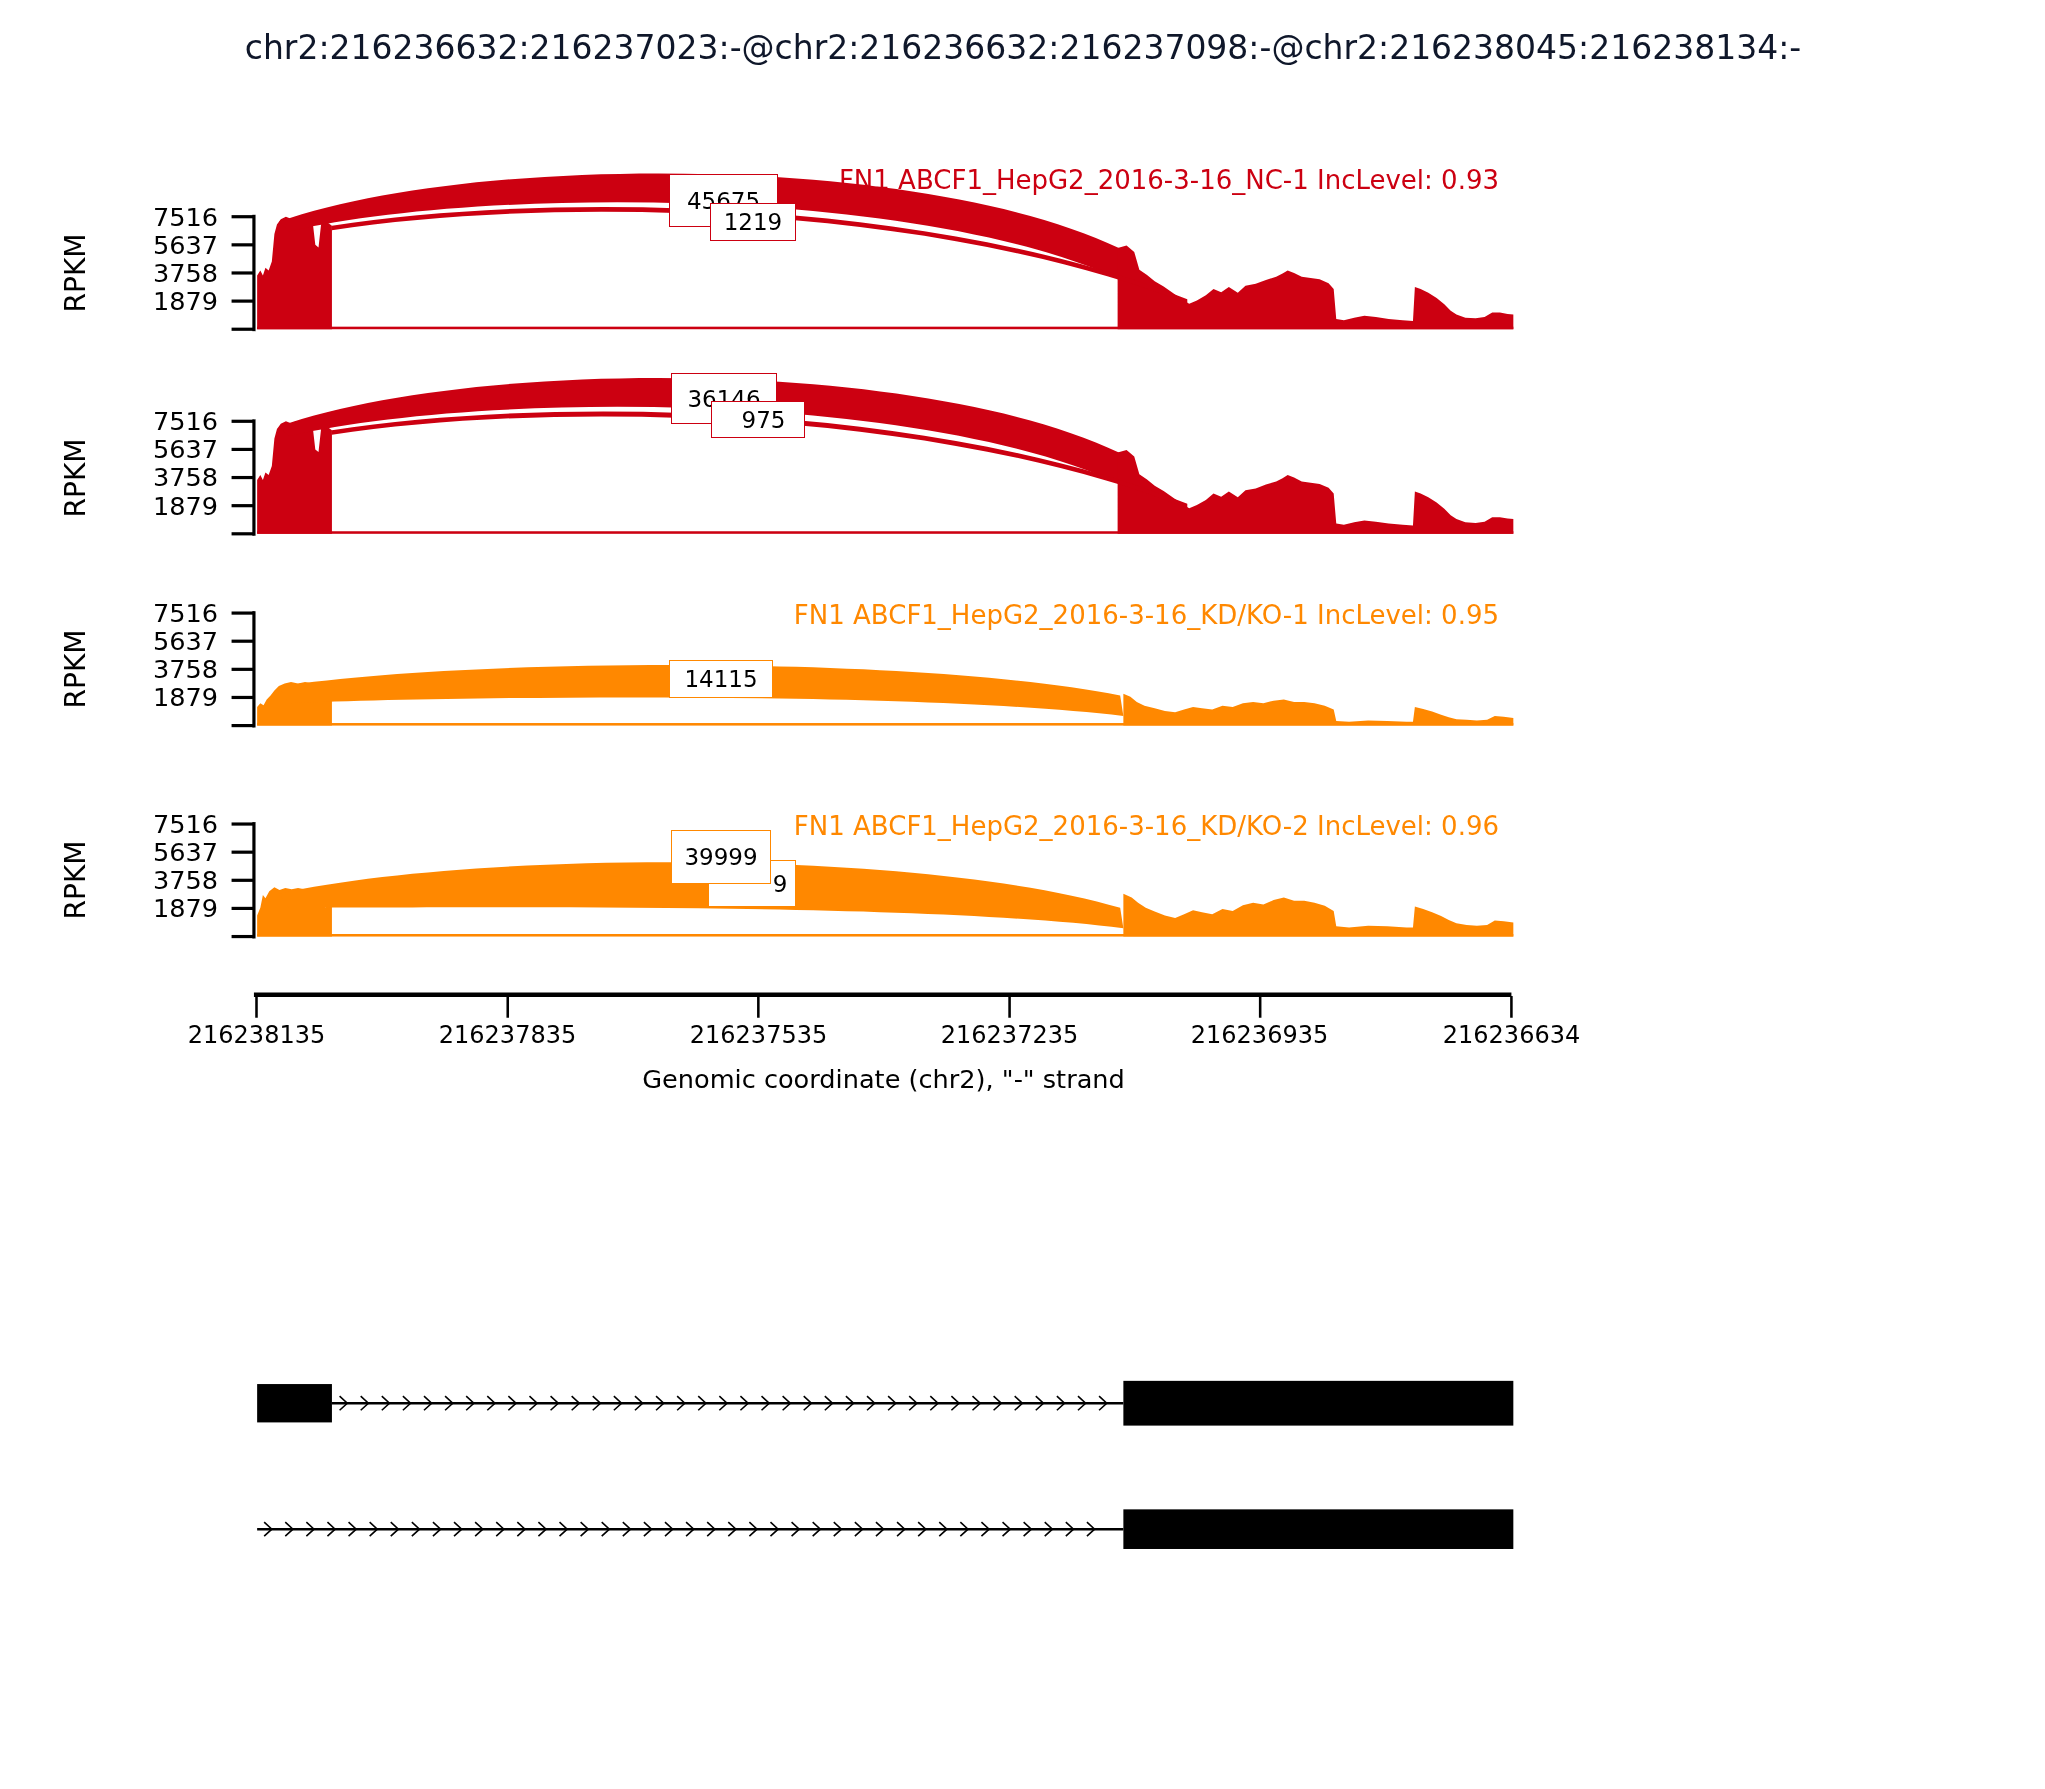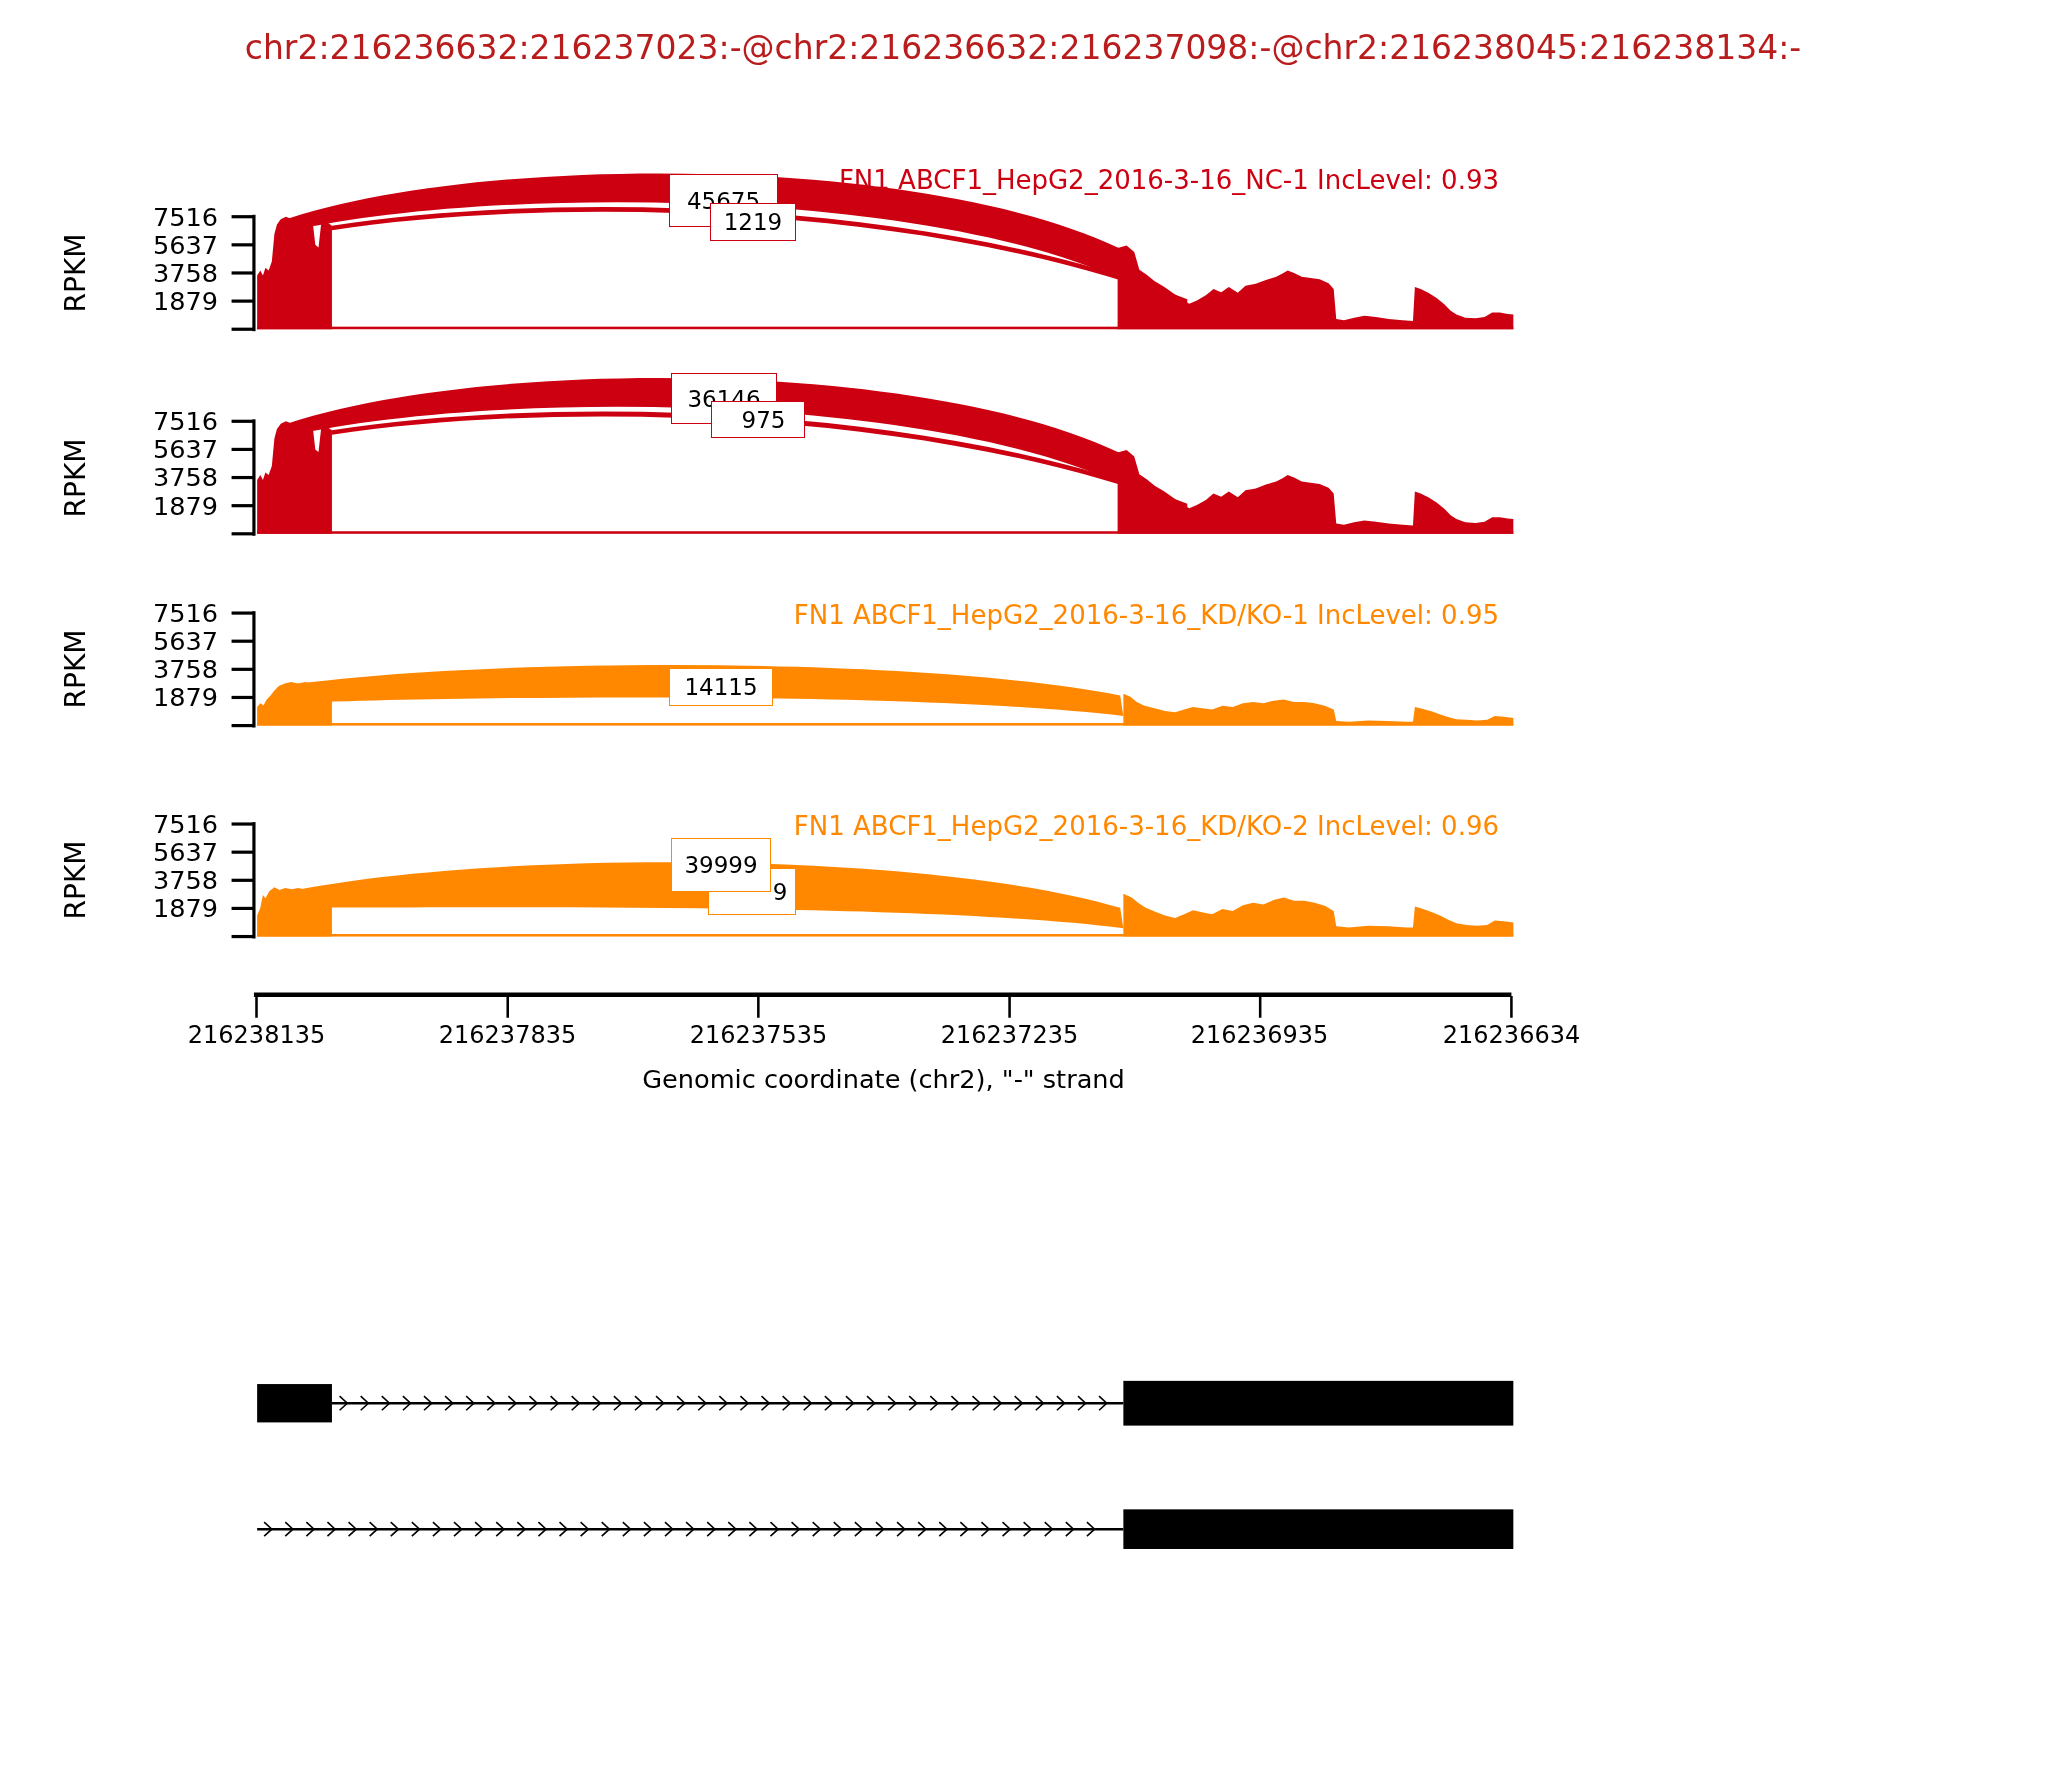--- a/index.html
+++ b/index.html
@@ -1,31 +1,31 @@
 <!DOCTYPE html>
 <html style="--c-nc: #CC0011; --c-kdko: #FF8800; --c-axis: #000000; --c-transcript: #000000; --c-junction_text: #000000; --c-background: #FFFFFF;font-size:10.2px"><head>
 <meta charset="utf-8">
 <style>
   html,body{margin:0;padding:0;background:#ffffff;}
   .canvas{position:relative;width:2046px;height:1790px;background:#fff;
           font-family:"DejaVu Sans","Liberation Sans",sans-serif;overflow:hidden;}
   .abs{position:absolute;}
-  .title{left:0;top:28px;width:2046px;text-align:center;font-size:33px;color:#b91c1c;z-index:2;}
+  .title{left:0;top:28px;width:2046px;text-align:center;font-size:33px;color:#0f172a;z-index:2;}
   .tlabel{font-size:26px;white-space:nowrap;text-align:right;width:895px;z-index:1;}
   .tlabel.nc{color:var(--c-nc);}
   .tlabel.kdko{color:var(--c-kdko);}
   .ytick{width:83px;text-align:center;font-size:25.6px;color:#000;line-height:28px;z-index:2;}
   .rpkm{font-size:28px;color:#000;transform:translate(-50%,-50%) rotate(-90deg);z-index:2;}
   .xtick{width:179px;text-align:center;font-size:24px;color:#000;z-index:2;}
   .xlabel{width:639px;text-align:center;font-size:25.6px;color:#000;z-index:2;}
   svg.plot{left:0;top:0;z-index:2;}
   .jbox{background:#fff;display:flex;align-items:center;justify-content:center;
         font-size:23px;color:var(--c-junction_text);z-index:3;}
   .jbox.nc{border:1.3px solid var(--c-nc);}
-  .jbox.kdko{border:1.3px solid var(--c-kdko);margin-top:8px;}
+  .jbox.kdko{border:1.3px solid var(--c-kdko);}
   .jbox.partial{justify-content:flex-end;padding-right:7.7px;box-sizing:border-box;}
 </style>
 </head>
 <body>
 
 <div class="canvas">
 
   <div class="abs title">chr2:216236632:216237023:-@chr2:216236632:216237098:-@chr2:216238045:216238134:-</div>
 
   <div class="abs tlabel nc" style="left:604px;top:165px;">FN1 ABCF1_HepG2_2016-3-16_NC-1 IncLevel: 0.93</div>

